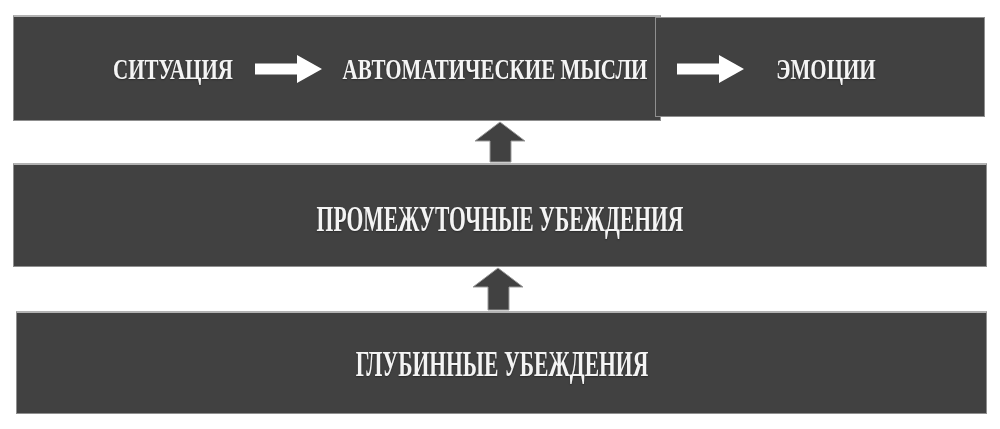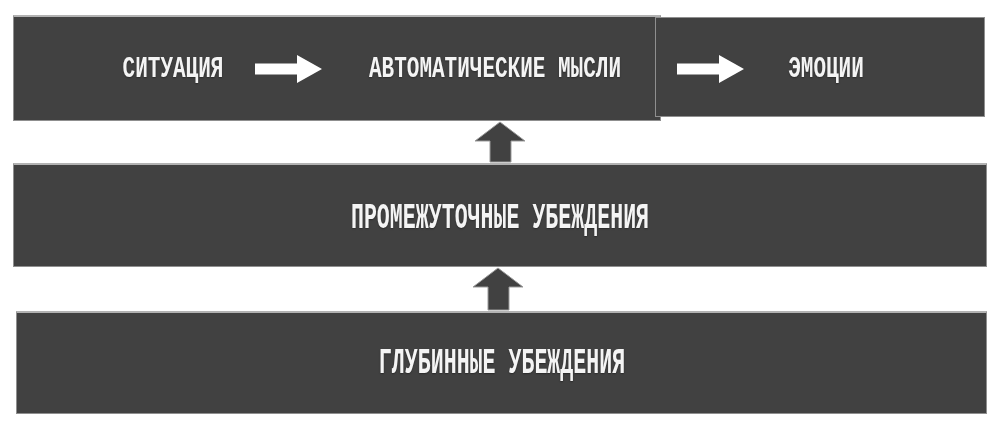--- a/index.html
+++ b/index.html
@@ -2,21 +2,21 @@
 <html><head>
 <meta charset="utf-8">
 <style>
   html, body { margin: 0; padding: 0; background: #ffffff; }
   .canvas {
     position: relative;
     width: 1000px;
     height: 429px;
     background: #ffffff;
     overflow: hidden;
-    font-family: Liberation Mono, monospace;
+    font-family: Liberation Serif, serif;
   }
   .bar {
     position: absolute;
     background: #414141;
     border: 1px solid #8f8f8f;
     box-sizing: border-box;
   }
   .bar.light-top { border-top: 2px solid #b2b2b2; }
   .bar-top-left   { left: 13px;  top: 15px;  width: 648px; height: 106px; }
   .bar-top-right  { left: 655px; top: 17px;  width: 330px; height: 100px; }

